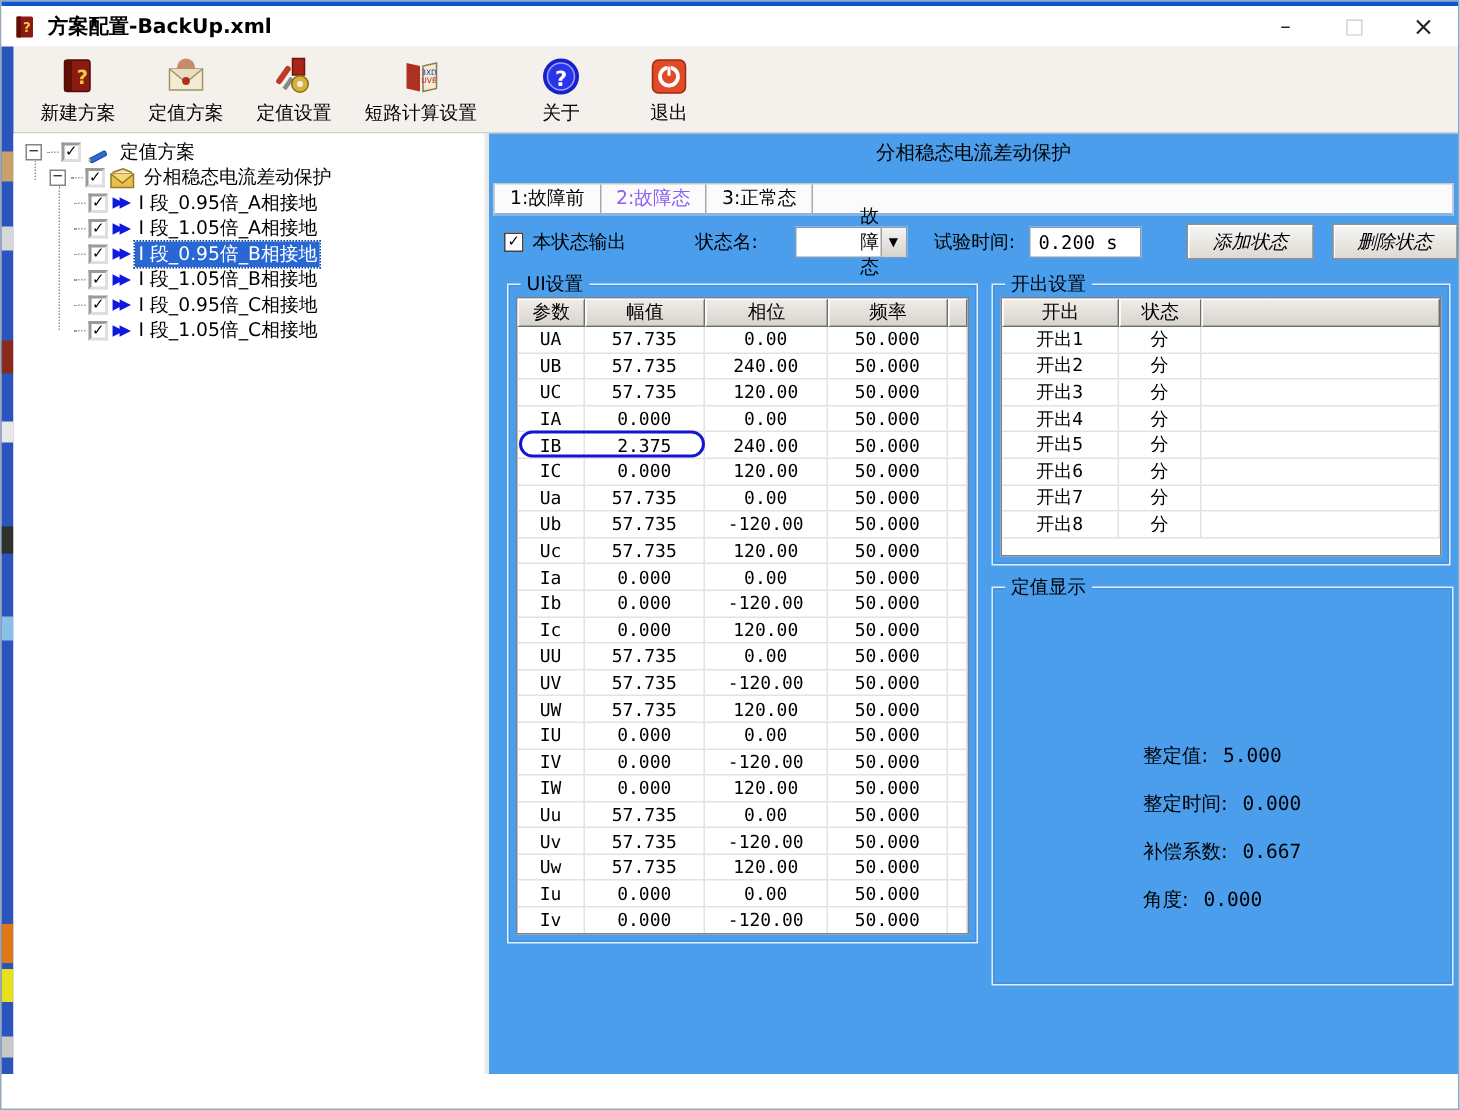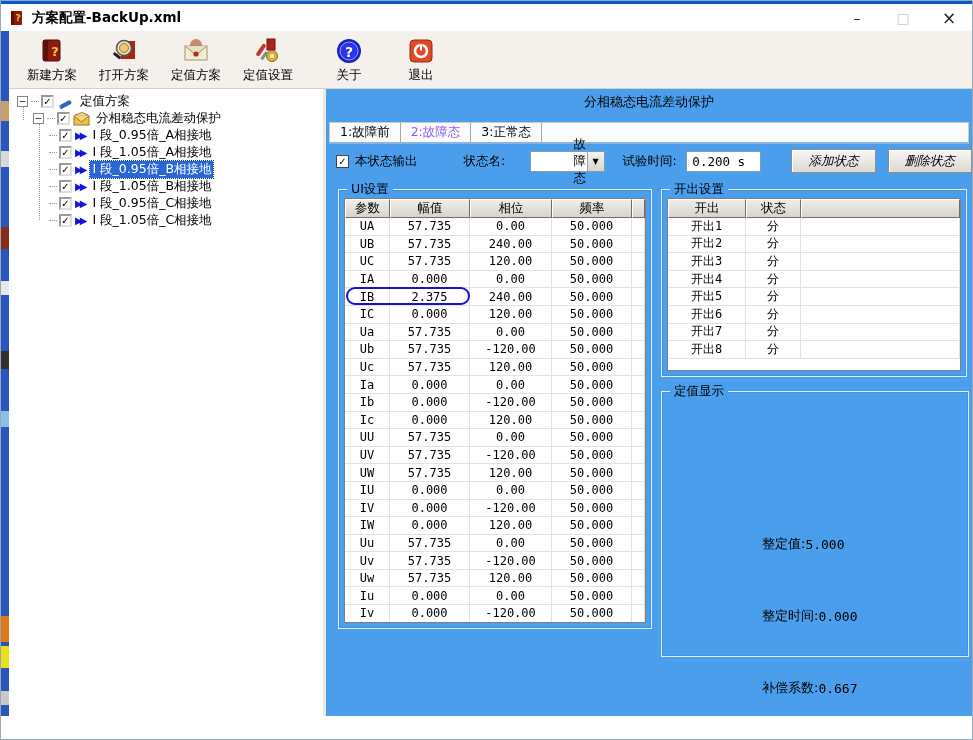--- a/index.html
+++ b/index.html
@@ -70,21 +70,21 @@
   .tbl { position:absolute; left:5px; right:5px; top:8px; bottom:5px; background:#fff; border:1px solid #808080; overflow:hidden; }
   .thead { display:grid; height:19px; }
   .th { background:linear-gradient(#efede9,#d8d4cc); border:1px solid; border-color:#fff #6d6d6d #6d6d6d #fff; font-size:12.5px; display:flex; align-items:center; justify-content:center; }
   .trow { position:relative; display:grid; height:17.6px; border-bottom:1px solid #e2e2e2; }
   .tc { font-size:12px; font-family:"DejaVu Sans Mono","DejaVu Sans",monospace; display:flex; align-items:center; justify-content:center; border-right:1px solid #e2e2e2; overflow:hidden; }
   .ui-grid  { grid-template-columns:45px 80px 82px 80px 1fr; }
   .out-grid { grid-template-columns:78px 55px 1fr; }
   .hl-ring { position:absolute; left:1px; top:-1px; width:124px; height:18px; border:2px solid #1414d2; border-radius:9px; pointer-events:none; }
 
   .val-lines { position:absolute; left:100px; top:96px; }
-  .val-line { display:flex; height:32px; align-items:center; font-size:13px; color:#000;margin-top:40px; }
+  .val-line { display:flex; gap:10px; height:32px; align-items:center; font-size:13px; color:#000; }
   .val-line .v { font-family:"DejaVu Sans Mono",monospace; }
 
   
   .statusbar { position:absolute; top:715px; left:0; right:0; height:25px; background:#f2f2f2; border-top:1px solid #cfcfcf; display:flex; align-items:center; padding-left:10px; font-size:12.5px; }
 </style>
 </head>
 <body>
 
 <div class="window">
   <div class="accent"></div>
@@ -112,50 +112,50 @@
           <rect x="5" y="3" width="17" height="21" rx="2" fill="#8b1a10" stroke="#4d0c06"></rect>
           <rect x="5" y="3" width="5" height="21" fill="#5e0f08"></rect>
           <text x="17" y="19" font-size="13" fill="#f5c842" text-anchor="middle" font-weight="bold">?</text>
         </svg>
       </div>
       <div class="tb-label">新建方案</div>
     </div>
     <div class="tb-btn">
       <div class="tb-icon">
         <svg width="30" height="28" viewBox="0 0 30 28">
-          <rect x="12" y="4" width="14" height="18" fill="#a8251a"></rect>
-          <circle cx="15" cy="11" r="7.5" fill="#f3e2b0" stroke="#555" stroke-width="1.5"></circle>
-          <circle cx="15" cy="11" r="4.5" fill="#e8c878" stroke="#9a7c34"></circle>
-          <rect x="4" y="17" width="9" height="3" rx="1.5" transform="rotate(38 8 18)" fill="#222"></rect>
-        </svg>
-      </div>
-      <div class="tb-label">打开方案</div>
-    </div>
-    <div class="tb-btn">
-      <div class="tb-icon">
-        <svg width="30" height="28" viewBox="0 0 30 28">
           <circle cx="15" cy="8" r="6" fill="#c98a6a"></circle>
           <rect x="4" y="9" width="22" height="14" fill="#f3ecd2" stroke="#a09468"></rect>
           <path d="M4 9 L15 18 L26 9" fill="#e9dfc0" stroke="#a09468"></path>
           <circle cx="15" cy="17" r="2.6" fill="#b03020"></circle>
         </svg>
       </div>
       <div class="tb-label">定值方案</div>
     </div>
     <div class="tb-btn">
       <div class="tb-icon">
         <svg width="30" height="28" viewBox="0 0 30 28">
           <rect x="14" y="2" width="8" height="11" fill="#a8251a" stroke="#6d150d"></rect>
           <rect x="6" y="6" width="4" height="14" rx="2" transform="rotate(35 8 13)" fill="#c0392b"></rect>
           <rect x="10" y="14" width="3" height="9" transform="rotate(35 11 18)" fill="#888"></rect>
           <circle cx="19" cy="19" r="5.5" fill="#d9b23a" stroke="#8a6d14"></circle>
           <circle cx="19" cy="19" r="2" fill="#f4f1ec"></circle>
         </svg>
       </div>
       <div class="tb-label">定值设置</div>
+    </div>
+    <div class="tb-btn">
+      <div class="tb-icon">
+        <svg width="30" height="28" viewBox="0 0 30 28">
+          <path d="M5 5 L14 7 L14 24 L5 22 Z" fill="#b03020"></path>
+          <path d="M25 5 L16 7 L16 24 L25 22 Z" fill="#f3ecd2" stroke="#8a7c50"></path>
+          <text x="20" y="13" font-size="5" fill="#2238b0" text-anchor="middle">3XD</text>
+          <text x="20" y="18" font-size="5" fill="#b02020" text-anchor="middle">UVE</text>
+        </svg>
+      </div>
+      <div class="tb-label">短路计算设置</div>
     </div>
     <div class="tb-btn gap">
       <div class="tb-icon">
         <svg width="28" height="28" viewBox="0 0 28 28">
           <circle cx="14" cy="14" r="12" fill="#1820c8"></circle>
           <circle cx="14" cy="14" r="9" fill="#2a34e8" stroke="#9aa2ff"></circle>
           <text x="14" y="20" font-size="14" fill="#fff" text-anchor="middle" font-weight="bold">?</text>
         </svg>
       </div>
       <div class="tb-label">关于</div>

